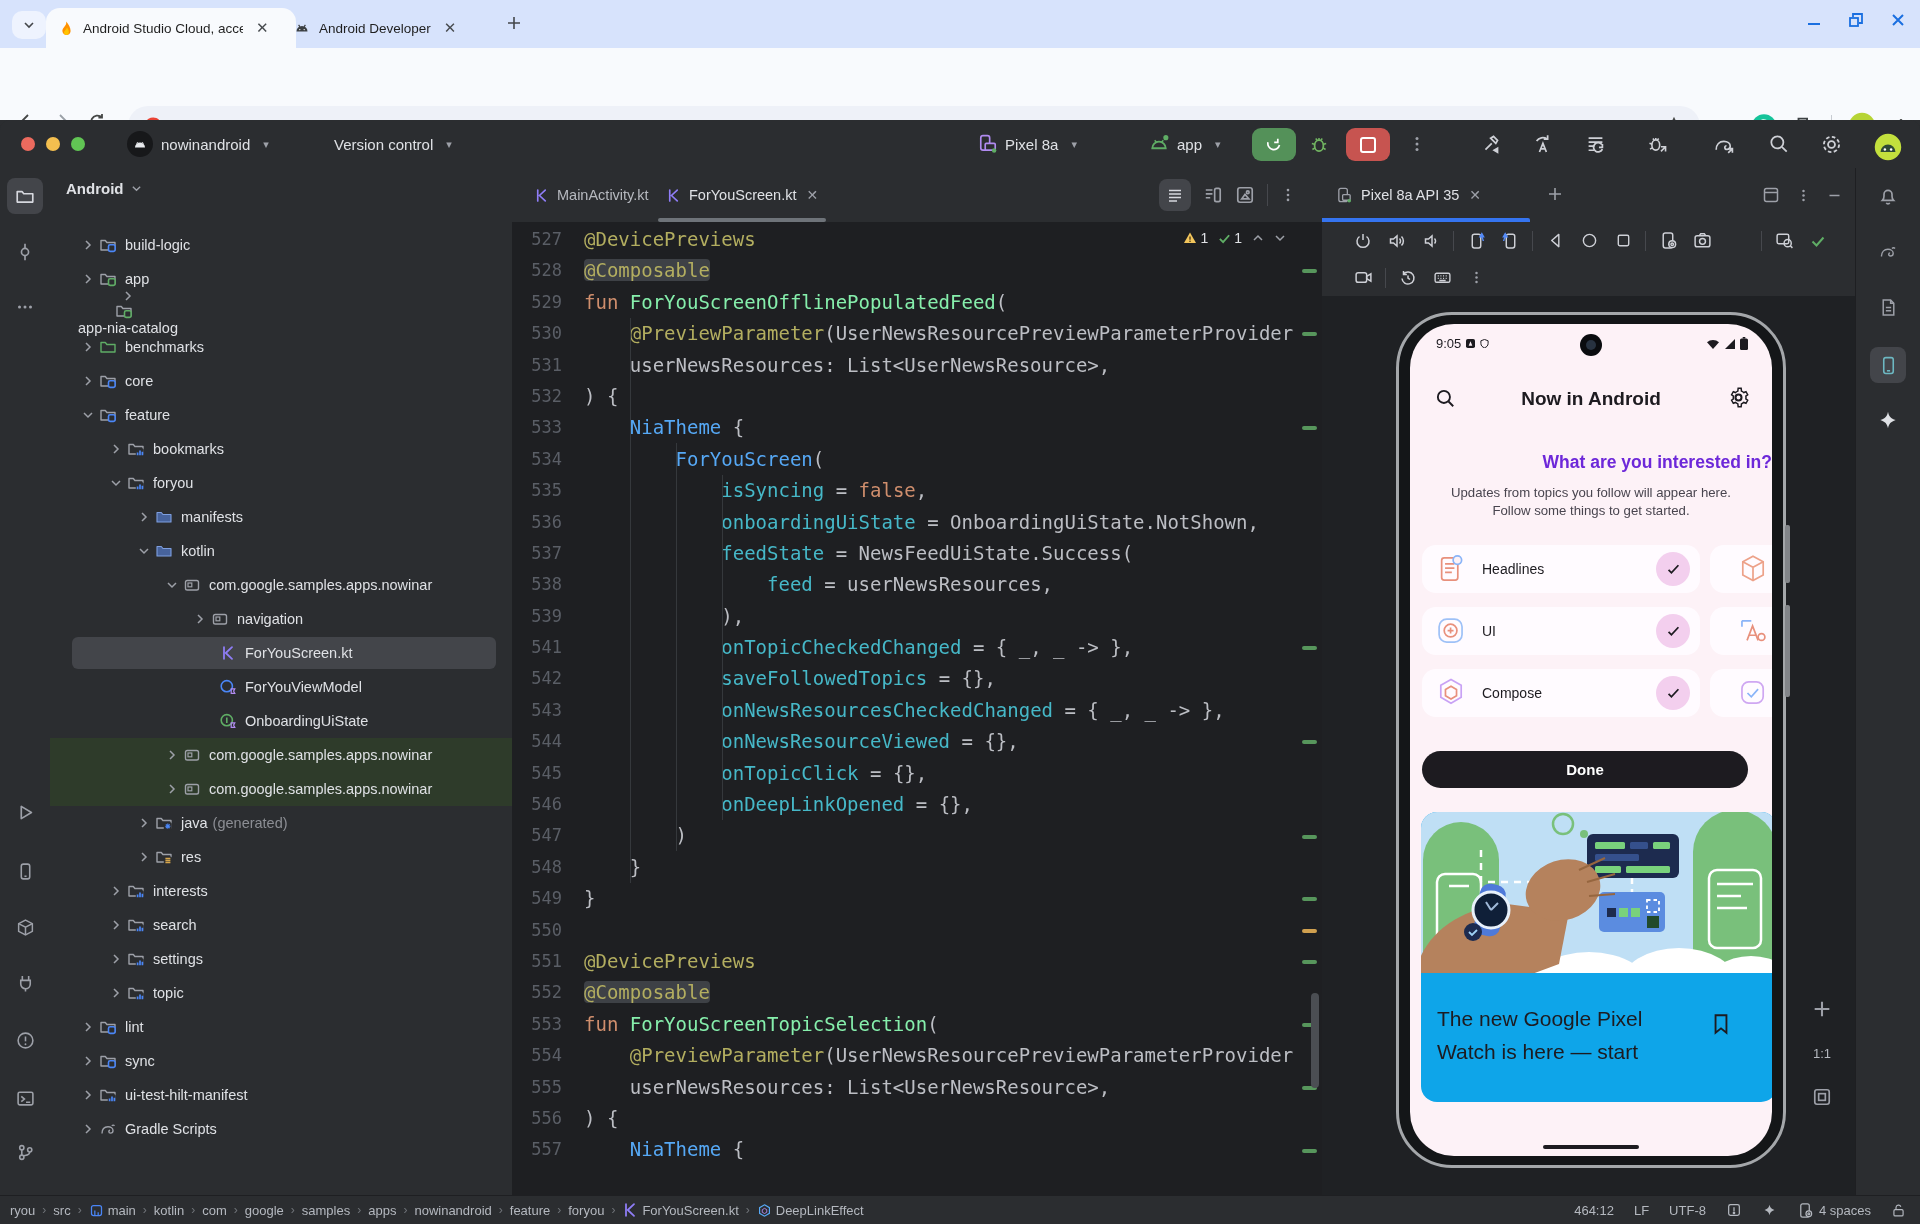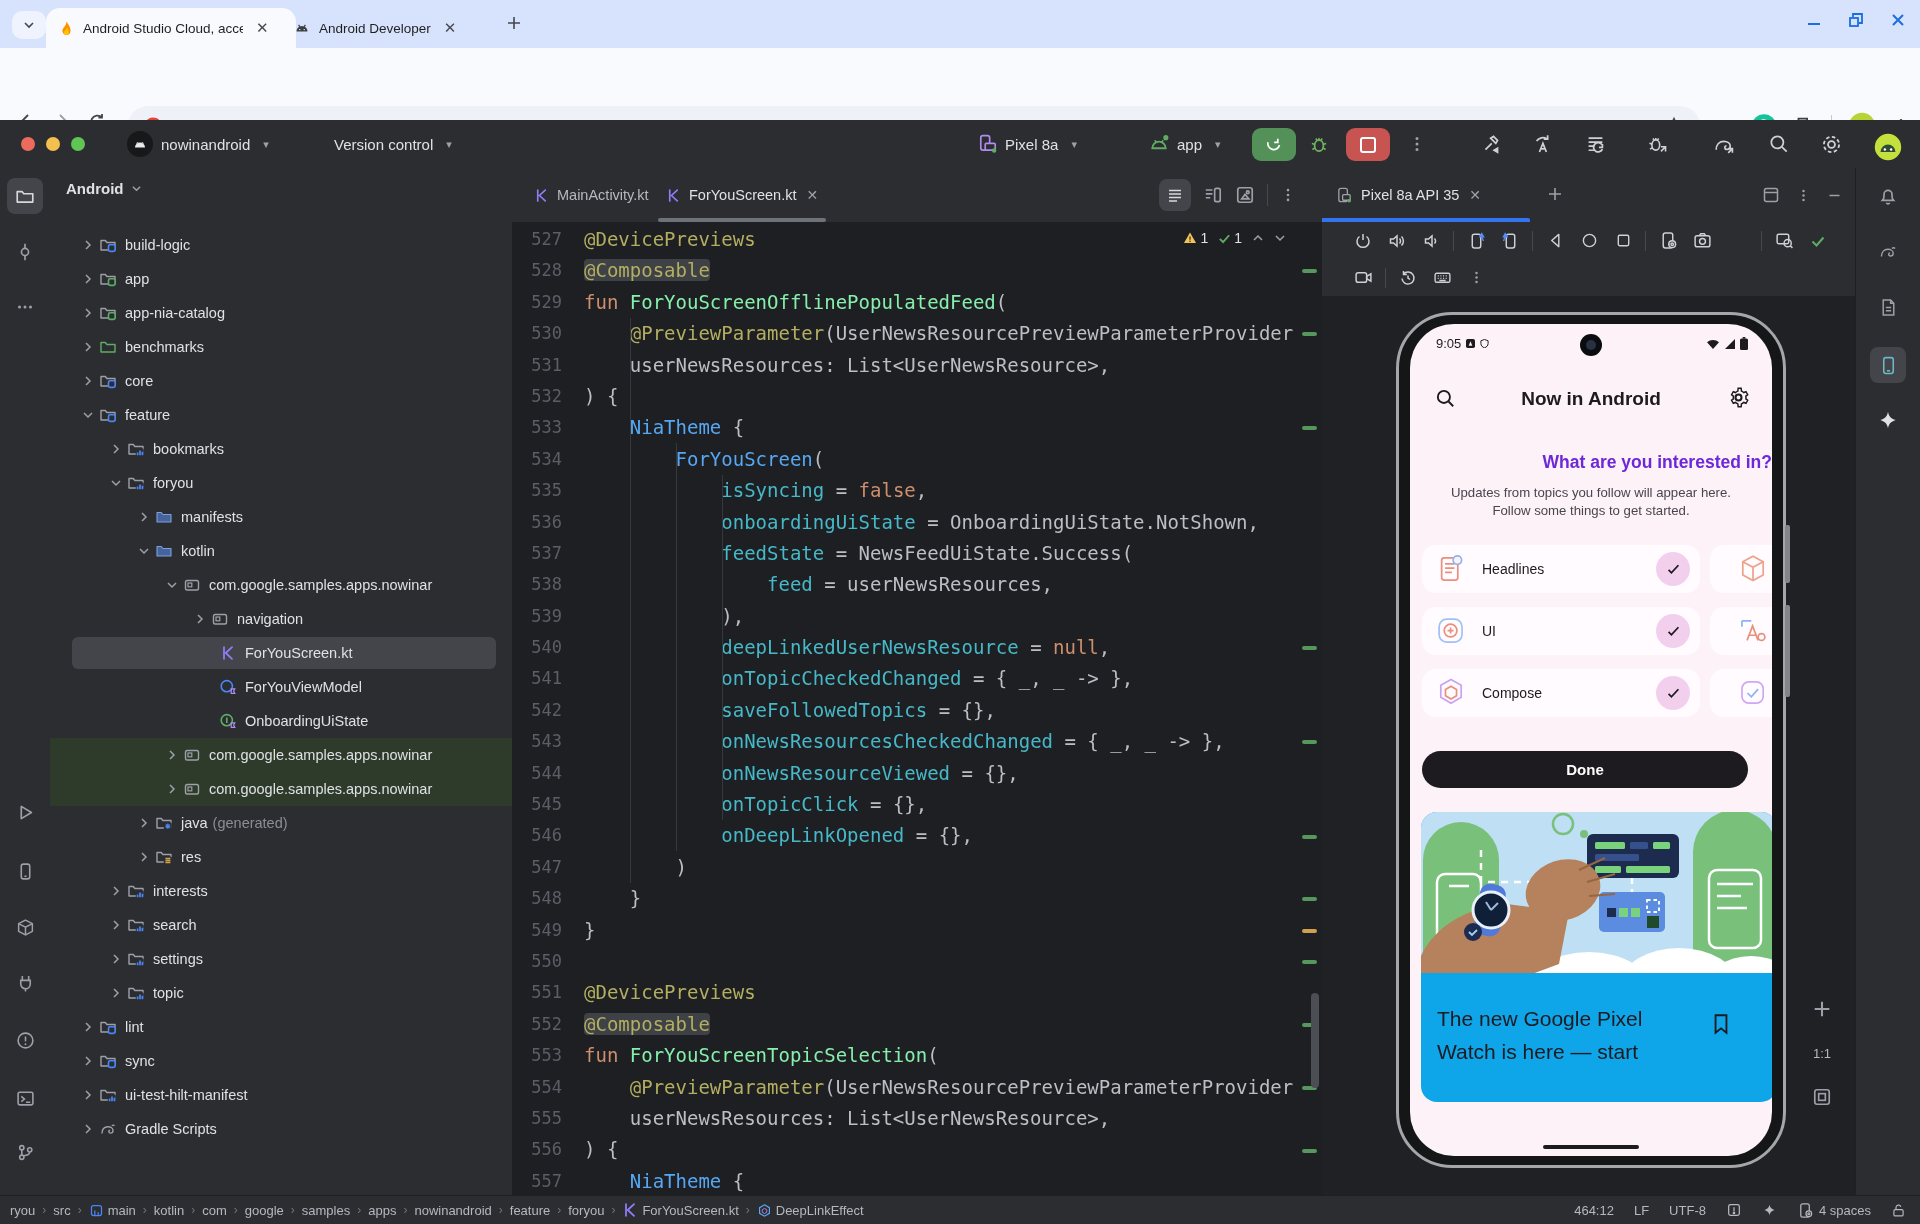--- a/index.html
+++ b/index.html
@@ -489,21 +489,21 @@
               <span class="ticon">
                 <svg width="18" height="18" viewBox="0 0 18 18">
                   <path d="M2 4.5h4.3l1.6 2H16V14H2z" fill="none" stroke="#9da0a8" stroke-width="1.4" stroke-linejoin="round"></path>
                   <rect x="9.5" y="8.8" width="6.6" height="6.6" rx="1.6" fill="#2b2d30" stroke="#5fad65" stroke-width="1.6"></rect>
                 </svg>
               </span>
               <span>app</span>
             </div>
           </div>
           <div class="trow">
-            <div class="z" style="padding-left: 28px;">
+            <div class="z" style="padding-left: 28px; flex-direction: column;">
               <span class="tchev">
                 <svg width="12" height="12" viewBox="0 0 12 12">
                   <path d="M4 2l4 4-4 4" fill="none" stroke="#9da0a8" stroke-width="1.5"></path>
                 </svg>
               </span>
               <span class="ticon">
                 <svg width="18" height="18" viewBox="0 0 18 18">
                   <path d="M2 4.5h4.3l1.6 2H16V14H2z" fill="none" stroke="#9da0a8" stroke-width="1.4" stroke-linejoin="round"></path>
                   <rect x="9.5" y="8.8" width="6.6" height="6.6" rx="1.6" fill="#2b2d30" stroke="#5fad65" stroke-width="1.6"></rect>
                 </svg>
@@ -979,24 +979,20 @@
             <span class="ln">537</span>
             <span class="lc"><span class="tok-txt">            </span><span class="tok-prm">feedState</span><span class="tok-txt"> = NewsFeedUiState.Success(</span></span>
           </div>
           <div class="cl">
             <span class="ln">538</span>
             <span class="lc"><span class="tok-txt">                </span><span class="tok-prm">feed</span><span class="tok-txt"> = userNewsResources,</span></span>
           </div>
           <div class="cl">
             <span class="ln">539</span>
             <span class="lc"><span class="tok-txt">            ),</span></span>
-          </div>
-          <div class="cl">
-            <span class="ln">540</span>
-            <span class="lc"><span class="tok-txt">            </span><span class="tok-prm">deepLinkedUserNewsResource</span><span class="tok-txt"> = </span><span class="tok-kw">null</span><span class="tok-txt">,</span></span>
           </div>
           <div class="cl">
             <span class="ln">541</span>
             <span class="lc"><span class="tok-txt">            </span><span class="tok-prm">onTopicCheckedChanged</span><span class="tok-txt"> = { _, _ -&gt; },</span></span>
           </div>
           <div class="cl">
             <span class="ln">542</span>
             <span class="lc"><span class="tok-txt">            </span><span class="tok-prm">saveFollowedTopics</span><span class="tok-txt"> = {},</span></span>
           </div>
           <div class="cl">

